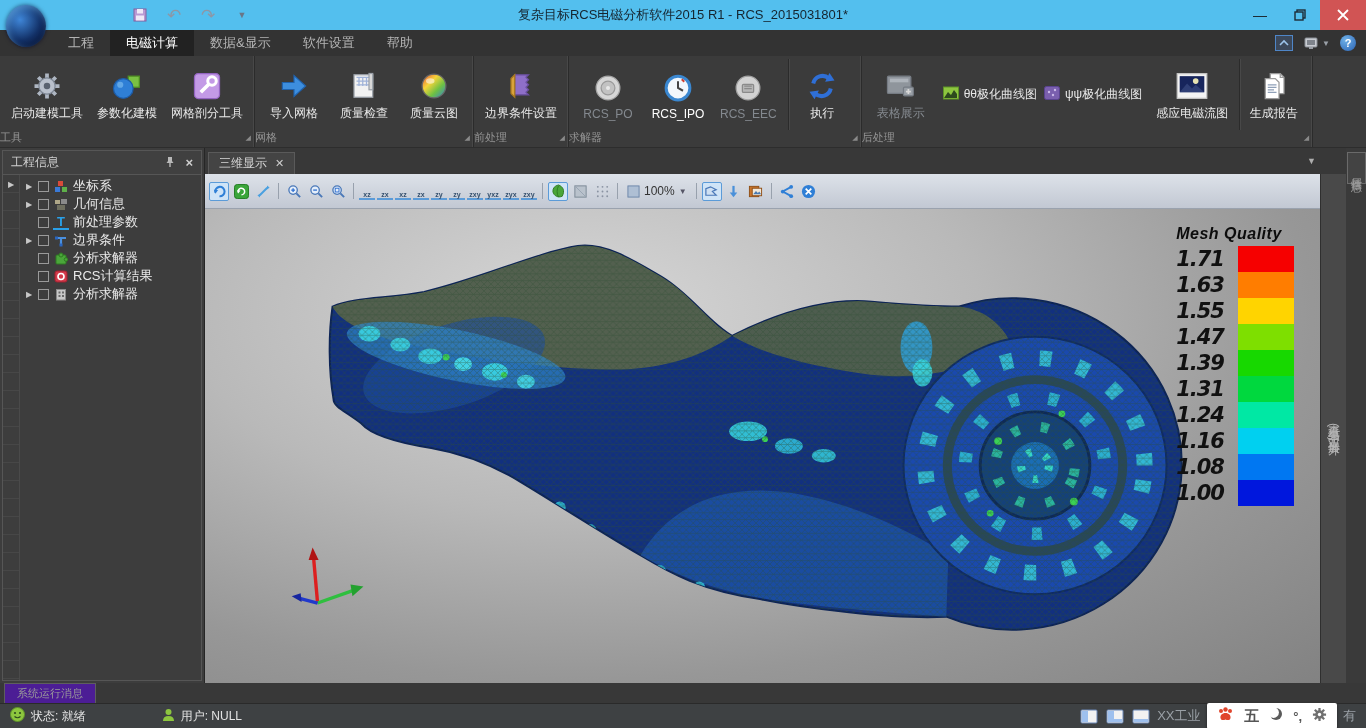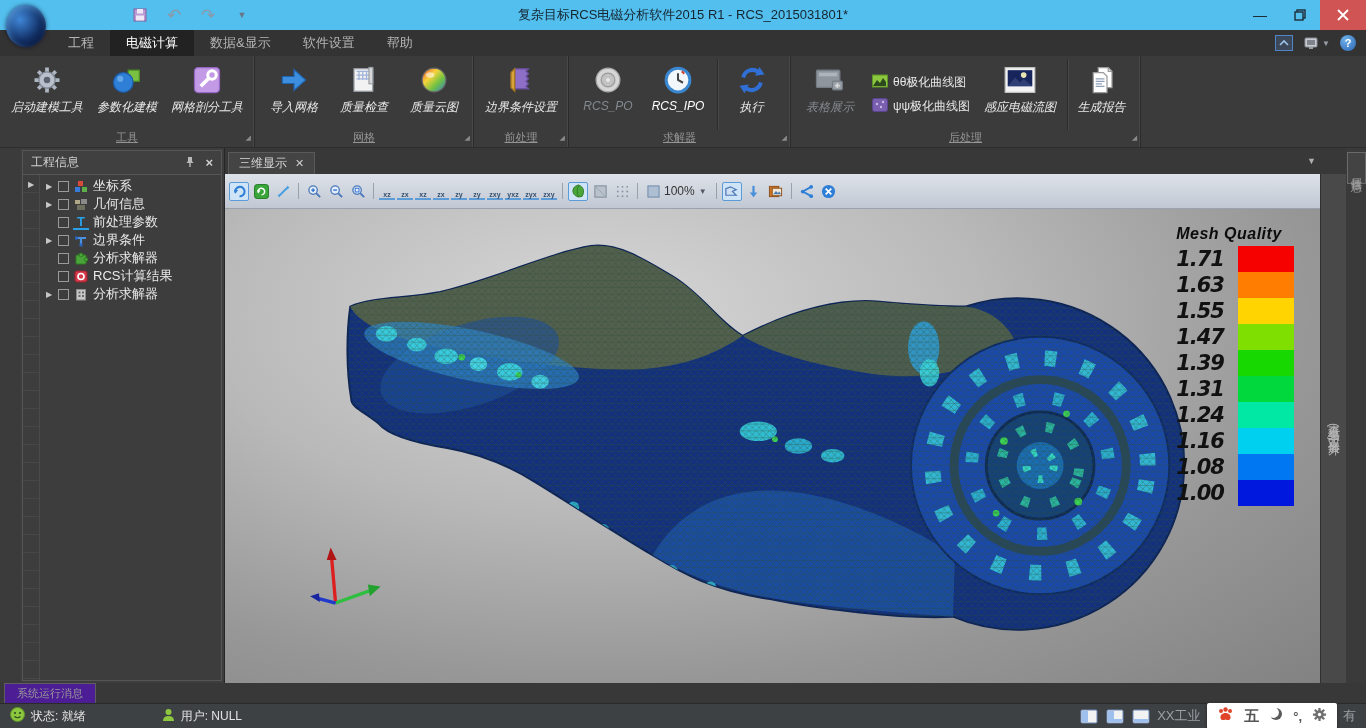--- a/index.html
+++ b/index.html
@@ -24,36 +24,36 @@
   .tabrow { height:26px; background:#333333; display:flex; align-items:stretch; padding-left:52px; position:relative; }
   .mtab { padding:0 16px; display:flex; align-items:center; font-size:13px; color:#b4b4b4; }
   .mtab.active { background:#222222; color:#ffffff; }
   .tabrow-right { margin-left:auto; display:flex; align-items:center; gap:10px; padding-right:10px; }
   .chev-box { width:18px; height:16px; border:1px solid #4f86c8; background:#3c485a; display:flex; align-items:center; justify-content:center; }
 
   
   .ribbon { height:92px; background:#3b3b3b; display:flex; align-items:stretch; border-bottom:1px solid #2d2d2d; }
   .rgroup { display:flex; flex-direction:column; border-right:1px solid #2b2b2b; box-shadow:inset -1px 0 0 #484848; }
   .rg-buttons { flex:1; display:flex; align-items:stretch; padding:3px 5px 0 5px; gap:2px; }
-  .rg-label { height:17px; font-size:11px; color:#949494; text-align:center; position:relative; line-height:15px;text-decoration:underline; }
+  .rg-label { height:17px; font-size:11px; color:#949494; position:relative; line-height:15px; }
   .rg-dart { position:absolute; right:3px; bottom:2px; font-size:7px; color:#8a8a8a; }
-  .rbtn { display:flex; flex-direction:column; align-items:center; justify-content:flex-start; padding:2px 6px; min-width:68px;font-style:italic; }
+  .rbtn { display:flex; flex-direction:column; align-items:center; justify-content:center; padding:2px 6px; min-width:68px; }
   .rbtn .ric { height:38px; display:flex; align-items:center; justify-content:center; }
   .rbtn .rlabel { font-size:12px; color:#e8e8e8; white-space:nowrap; }
   .rbtn.disabled .rlabel { color:#84898f; }
-  .smallcol { display:flex; flex-direction:column; justify-content:center; gap:7px; padding:0 6px; }
+  .smallcol { display:flex; flex-direction:row; justify-content:center; gap:7px; padding:0 6px; }
   .sbtn { display:flex; align-items:center; gap:5px; font-size:12px; color:#e8e8e8; white-space:nowrap; }
   .exec-sep { border-left:1px solid #2b2b2b; box-shadow:inset 1px 0 0 #484848; margin-left:3px; padding-left:6px; }
   .ribbon-filler { flex:1; }
 
   
   .main { height:535px; display:flex; }
 
   
-  .left-panel { width:205px; background:#3d3d3d; border-right:1px solid #262626; display:flex; flex-direction:column;margin-left:20px; }
+  .left-panel { width:205px; background:#3d3d3d; border-right:1px solid #262626; display:flex; flex-direction:column; }
   .lp-header { height:24px; display:flex; align-items:center; padding:0 8px; border:1px solid #565656; border-bottom:none; margin:2px 2px 0 2px; background:#404040; }
   .lp-title { font-size:12px; color:#cfcfcf; }
   .lp-icons { margin-left:auto; display:flex; gap:10px; align-items:center; }
   .lp-body { flex:1; border:1px solid #565656; margin:0 2px 2px 2px; display:flex; }
   .lp-gutter { width:17px; border-right:1px solid #4a4a4a;
                background:repeating-linear-gradient(#3d3d3d 0 17px, #474747 17px 18px); }
   .gutter-arrow { display:block; font-size:8px; color:#c8c8c8; text-align:center; margin-top:5px; }
   .tree { flex:1; padding-top:2px; }
   .trow { height:18px; display:flex; align-items:center; gap:4px; padding-left:4px; }
   .texp { width:10px; font-size:8px; color:#c8c8c8; text-align:center; }
@@ -281,20 +281,30 @@
         </div>
         <div class="rbtn">
           <span class="ric">
             <svg width="30" height="30" viewBox="0 0 24 24">
                 <circle cx="12" cy="12" r="9.5" fill="#f2f7fc" stroke="#3a87d0" stroke-width="2.4"></circle>
                 <path d="M12 6.5 V12 L16 14.2" fill="none" stroke="#444" stroke-width="1.6"></path>
                 <path d="M15 5 L17 7" stroke="#d04030" stroke-width="1.6"></path>
               </svg>
           </span>
           <span class="rlabel" style="color:#ffffff;">RCS_IPO</span>
+        </div>
+        <div class="rbtn disabled">
+          <span class="ric">
+            <svg width="30" height="30" viewBox="0 0 24 24">
+                <circle cx="12" cy="12" r="9.5" fill="#d2d2d2" stroke="#a0a0a0"></circle>
+                <rect x="7.5" y="9" width="9" height="6.5" rx="1" fill="#b6b6b6" stroke="#8a8a8a"></rect>
+                <path d="M9 10.5 h6 M9 12.5 h6" stroke="#8a8a8a"></path>
+              </svg>
+          </span>
+          <span class="rlabel">RCS_EEC</span>
         </div>
         <div class="rbtn exec-sep">
           <span class="ric">
             <svg width="30" height="30" viewBox="0 0 24 24">
                 <path d="M5 10 A7.5 7.5 0 0 1 17.5 6" fill="none" stroke="#2f6fd6" stroke-width="3.2"></path>
                 <polygon points="18,1.5 22,7.5 14.5,8.5" fill="#2f6fd6"></polygon>
                 <path d="M19 14 A7.5 7.5 0 0 1 6.5 18" fill="none" stroke="#2f6fd6" stroke-width="3.2"></path>
                 <polygon points="6,22.5 2,16.5 9.5,15.5" fill="#2f6fd6"></polygon>
               </svg>
           </span>

